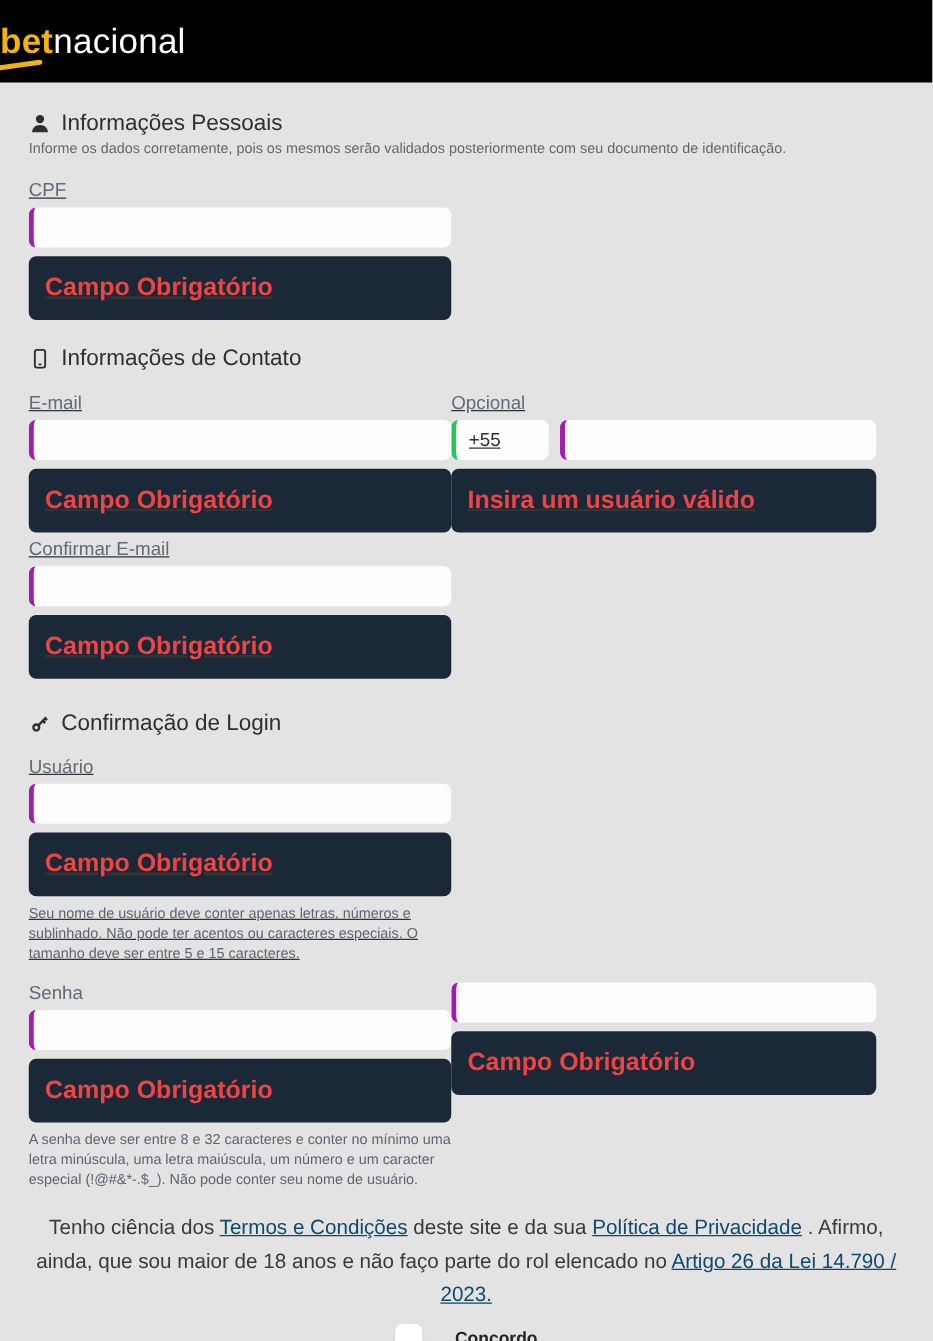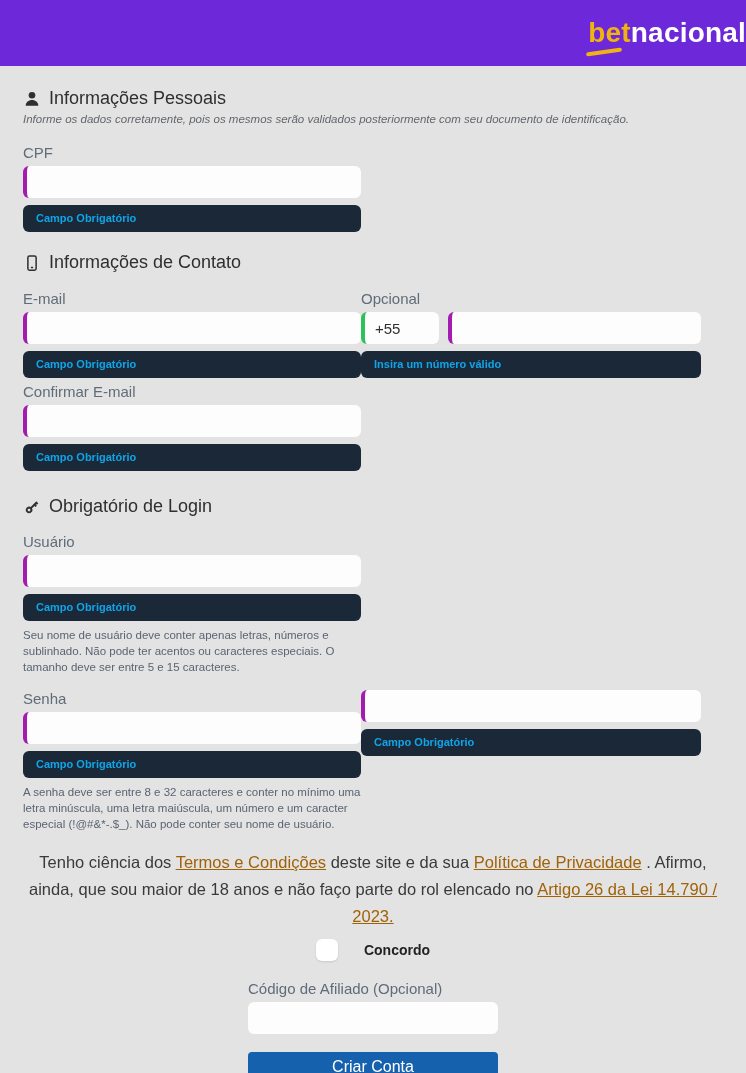--- a/index.html
+++ b/index.html
@@ -7,24 +7,24 @@
   body {
     height: 1073px;
     overflow: hidden;
     background: #e3e3e3;
     font-family: "Liberation Sans", sans-serif;
     color: #333;
   }
   
   .header {
     height: 66px;
-    background: #6d28d9;
+    background: #000000;
     display: flex;
     align-items: center;
-    justify-content: flex-end;
+    justify-content: flex-start;
   }
   .logo {
     font-size: 28px;
     font-weight: 700;
     letter-spacing: 0.2px;
     text-decoration: none;
     display: flex;
     align-items: baseline;
     cursor: pointer;
   }
@@ -33,51 +33,50 @@
     content: "";
     position: absolute;
     left: -2px;
     bottom: -5px;
     width: 36px;
     height: 4px;
     background: #f0b310;
     border-radius: 3px;
     transform: rotate(-8deg);
   }
-  .logo-nacional { color: #ffffff; font-weight: 700; }
+  .logo-nacional { color: #ffffff; font-weight: 400; }
 
   
   .main { padding: 22px 23px 0 23px; }
 
   .section-head {
     display: flex;
     align-items: center;
     gap: 8px;
     font-size: 18px;
     font-weight: 500;
     color: #2f2f2f;
   }
   .section-head svg { flex: 0 0 auto; }
   .section-sub {
     margin-top: 4px;
     font-size: 11.5px;
     color: #63676c;
-    font-style: italic;
   }
   .section { margin-top: 20px; }
 
   .grid {
     display: grid;
     grid-template-columns: 338px 340px;
     align-items: start;
   }
   .col { width: 338px; }
   .col-r { width: 340px; }
 
-  .field { margin-bottom: 5px; }
+  .field { margin-bottom: 5px; text-decoration: underline; }
   .field-label {
     display: block;
     font-size: 15px;
     color: #606c79;
     margin-bottom: 4px;
     line-height: 18px;
   }
   .text-input {
     display: block;
     width: 100%;
@@ -90,25 +89,25 @@
     color: #2f2f2f;
     padding: 0 10px;
     outline: none;
     font-family: "Liberation Sans", sans-serif;
   }
   .text-input.ok { border-left-color: #2dc159; }
   .text-input.plain { border-left: none; }
   .err-badge {
     margin-top: 7px;
     background: #1b2837;
-    color: #0ea5e9;
-    font-size: 11px;
+    color: #ef4444;
+    font-size: 20px;
     font-weight: 700;
     border-radius: 6px;
-    padding: 4px 13px;
+    padding: 16px 13px;
     line-height: 19px;
   }
   .help-text {
     margin-top: 6px;
     font-size: 11.5px;
     line-height: 16px;
     color: #5a6472;
     width: 338px;
   }
   .phone-row { display: flex; gap: 9px; }
@@ -118,21 +117,21 @@
   
   .terms {
     margin: 17px auto 0 auto;
     max-width: 706px;
     text-align: center;
     font-size: 16.5px;
     line-height: 27px;
     color: #3a3a3a;
   }
   .terms a {
-    color: #a16207;
+    color: #0c4a6e;
     text-decoration: underline;
     cursor: pointer;
   }
   .agree-row {
     margin-top: 9px;
     display: flex;
     align-items: center;
     justify-content: center;
     gap: 26px;
   }
@@ -213,41 +212,41 @@
         <label class="field-label">E-mail</label>
         <input class="text-input" type="text" style="">
         <div class="err-badge">Campo Obrigatório</div>
       </div>
       <div class="col-r field">
         <label class="field-label">Opcional</label>
         <div class="phone-row">
           <input class="text-input ok phone-cc" type="text" value="+55" style="">
           <input class="text-input phone-num" type="text" style="">
         </div>
-        <div class="err-badge">Insira um número válido</div>
+        <div class="err-badge">Insira um usuário válido</div>
       </div>
 
       <div class="col field">
         <label class="field-label">Confirmar E-mail</label>
         <input class="text-input" type="text" style="">
         <div class="err-badge">Campo Obrigatório</div>
       </div>
       <div class="col-r"></div>
     </div>
   </div>
 
   <div class="section">
     <div class="section-head">
       <svg width="18" height="18" viewBox="0 0 24 24" fill="none" stroke="#2f2f2f" stroke-width="2.6">
         <g transform="rotate(-45 12 12)">
           <circle cx="6.4" cy="12" r="3.1"></circle>
           <path d="M9.5 12 H 21.5 M16.5 12 v 3.4 M20 12 v 2.6"></path>
         </g>
       </svg>
-      <span>Obrigatório de Login</span>
+      <span>Confirmação de Login</span>
     </div>
 
     <div class="col field" style="margin-top:16px">
       <label class="field-label">Usuário</label>
       <input class="text-input" type="text" style="">
       <div class="err-badge">Campo Obrigatório</div>
       <div class="help-text">Seu nome de usuário deve conter apenas letras, números e sublinhado. Não pode ter acentos ou caracteres especiais. O tamanho deve ser entre 5 e 15 caracteres.</div>
     </div>
 
     <div class="grid" style="margin-top:15px">

